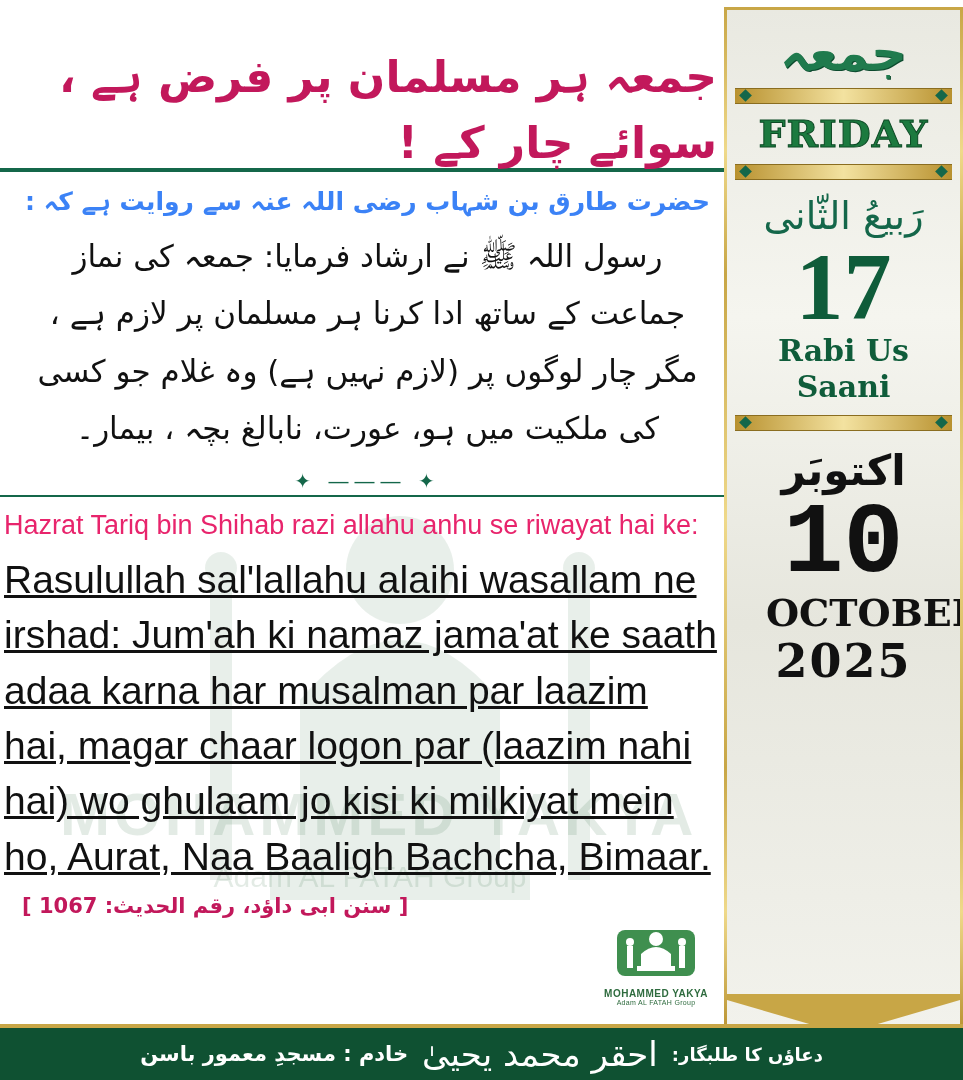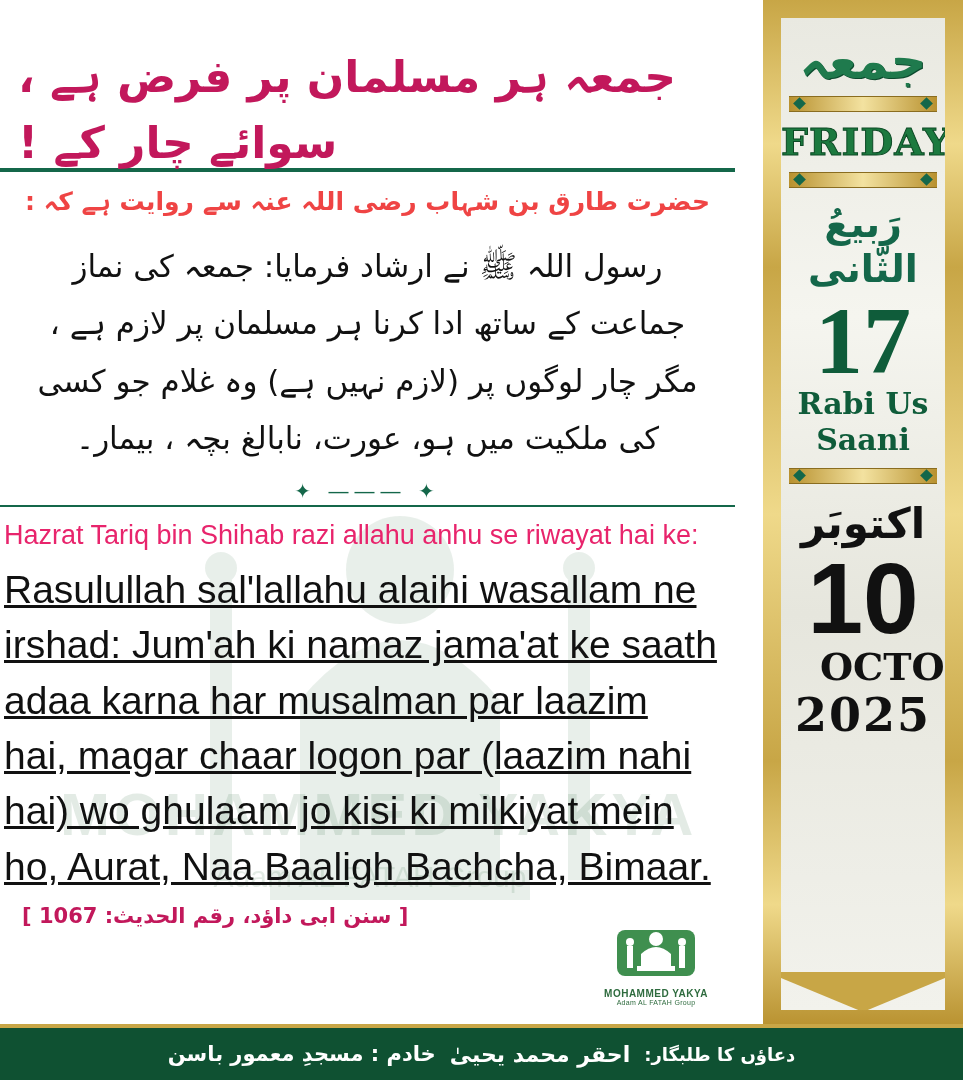--- a/index.html
+++ b/index.html
@@ -67,21 +67,21 @@
     height: 1028px;
   }
   .headline {
     position: relative;
     height: 168px;
     padding: 18px 18px 0 18px;
     box-sizing: border-box;
   }
   .headline-text {
     direction: rtl;
-    text-align: left;
+    text-align: right;
     font-family: "DejaVu Sans", sans-serif;
     font-size: 44px;
     font-weight: bold;
     color: #c2185b;
     line-height: 1.5;
     padding-top: 26px;
   }
   .rule {
     height: 4px;
     background: #14674a;
@@ -92,25 +92,25 @@
     background: #14674a;
   }
   .urdu-block {
     padding: 10px 22px 6px 22px;
     direction: rtl;
     text-align: center;
     font-family: "DejaVu Sans", sans-serif;
     color: #0f0f0f;
   }
   .urdu-narrator {
-    color: #ef4444;
+    color: #3b82f6;
     font-size: 25px;
     font-weight: bold;
     line-height: 1.6;
-    margin-bottom: 16px;
+    margin-bottom: 6px;
   }
   .urdu-body {
     font-size: 31px;
     line-height: 1.85;
     color: #111111;
   }
   .divider-orn {
     text-align: center;
     color: #14674a;
     font-size: 20px;
@@ -160,25 +160,25 @@
   .logo-sub {
     font-size: 7px;
     color: #2e6b3e;
     letter-spacing: 0.3px;
   }
 
   
   .strip {
     position: absolute;
     right: 0;
-    top: 0;
-    width: 200px;
+    top: 7px;
+    width: 239px;
     height: 1028px;
     background: linear-gradient(180deg,#c8a646 0%, #efd98a 14%, #c8a646 26%, #efd98a 50%, #c8a646 74%, #efd98a 88%, #b8912f 100%);
-    padding: 18px;
+    padding: 3px;
     box-sizing: border-box;
   }
   .strip-inner {
     position: relative;
     width: 100%;
     height: 100%;
     background: linear-gradient(180deg,#e9e9e1 0%, #f5f5ef 30%, #e6e6dd 60%, #f2f2ec 100%);
     box-sizing: border-box;
     overflow: hidden;
     text-align: center;
@@ -233,21 +233,21 @@
     font-size: 38px;
     font-weight: bold;
     color: #1c7a3f;
     letter-spacing: 1px;
     line-height: 1.05;
     -webkit-text-stroke: 1px #0d4a25;
   }
   .hijri-month-ur {
     font-family: "DejaVu Sans", sans-serif;
     font-size: 38px;
-    font-weight: bold;
+    font-weight: normal;
     color: #14674a;
     line-height: 1.2;
     padding: 4px 0 0 0;
   }
   .hijri-day {
     font-family: Liberation Serif, serif;
     font-size: 96px;
     font-weight: bold;
     color: #0f5c3a;
     line-height: 0.95;
@@ -270,21 +270,21 @@
   }
   .greg-month-ur {
     font-family: "DejaVu Sans", sans-serif;
     font-size: 42px;
     font-weight: bold;
     color: #111111;
     line-height: 1.25;
     padding-top: 4px;
   }
   .greg-day {
-    font-family: Liberation Sans, sans-serif;
+    font-family: Liberation Mono, monospace;
     font-size: 100px;
     font-weight: bold;
     color: #111111;
     line-height: 0.95;
   }
   .greg-month-en {
     font-family: "DejaVu Serif", serif;
     font-size: 38px;
     font-weight: bold;
     color: #111111;
@@ -317,22 +317,22 @@
     justify-content: center;
     gap: 14px;
     color: #ffffff;
     font-family: "DejaVu Sans", sans-serif;
   }
   .footer-small {
     font-size: 18px;
     font-weight: bold;
   }
   .footer-big {
-    font-size: 22px;
-    font-weight: bold;
+    font-size: 34px;
+    font-weight: normal;
   }
   .footer-mid {
     font-size: 21px;
     font-weight: bold;
   }
 </style>
 </head>
 <body>
 
 <div class="page">

